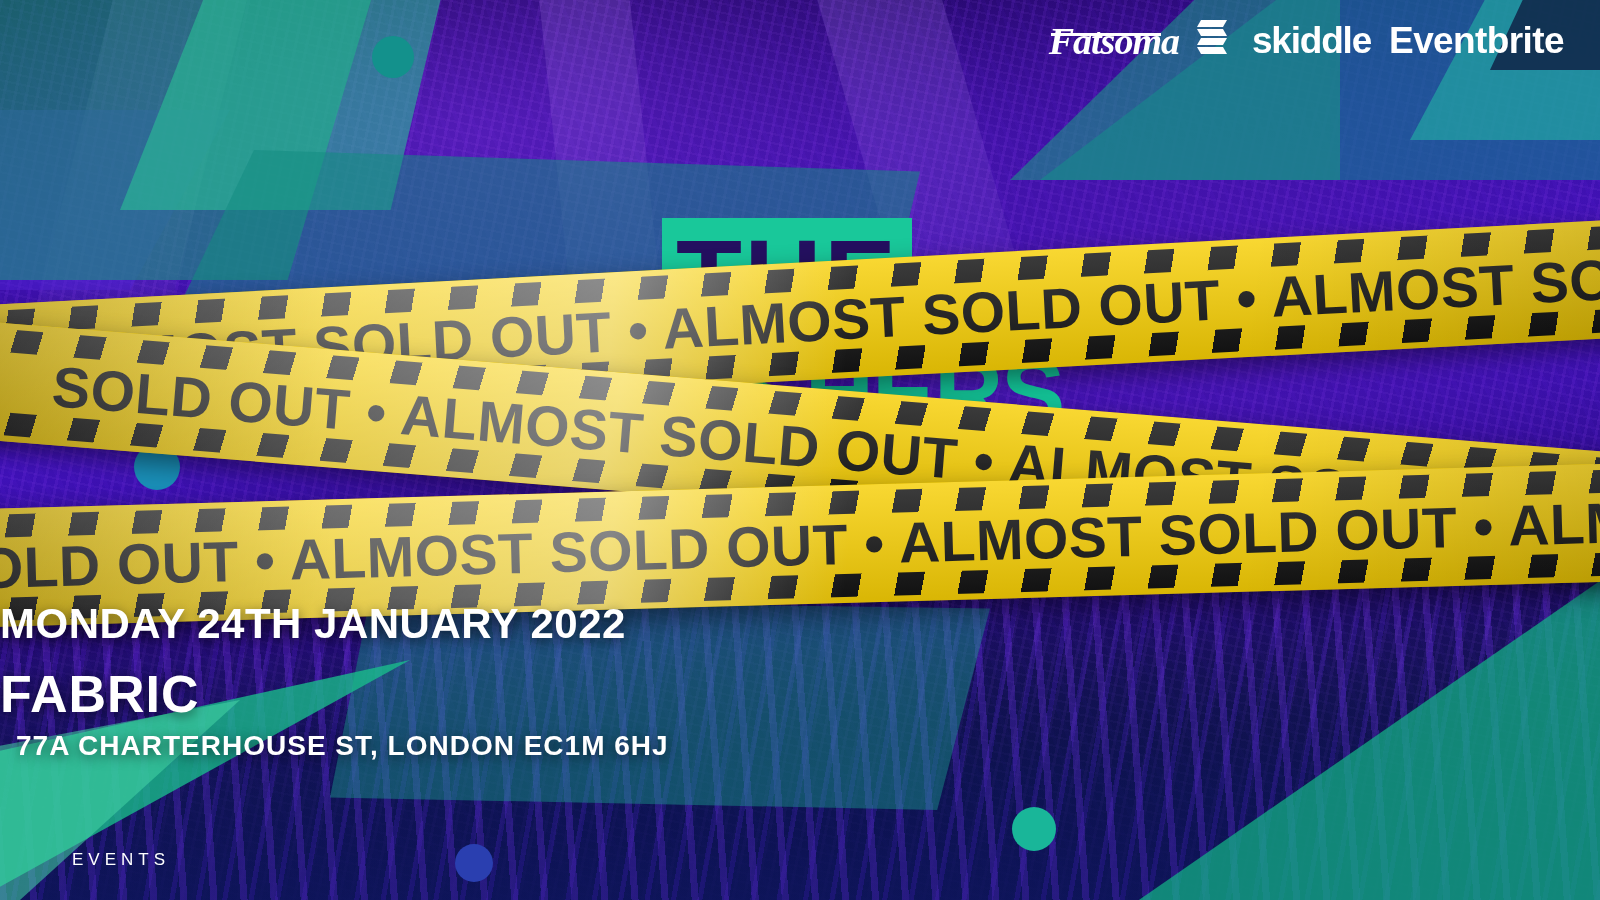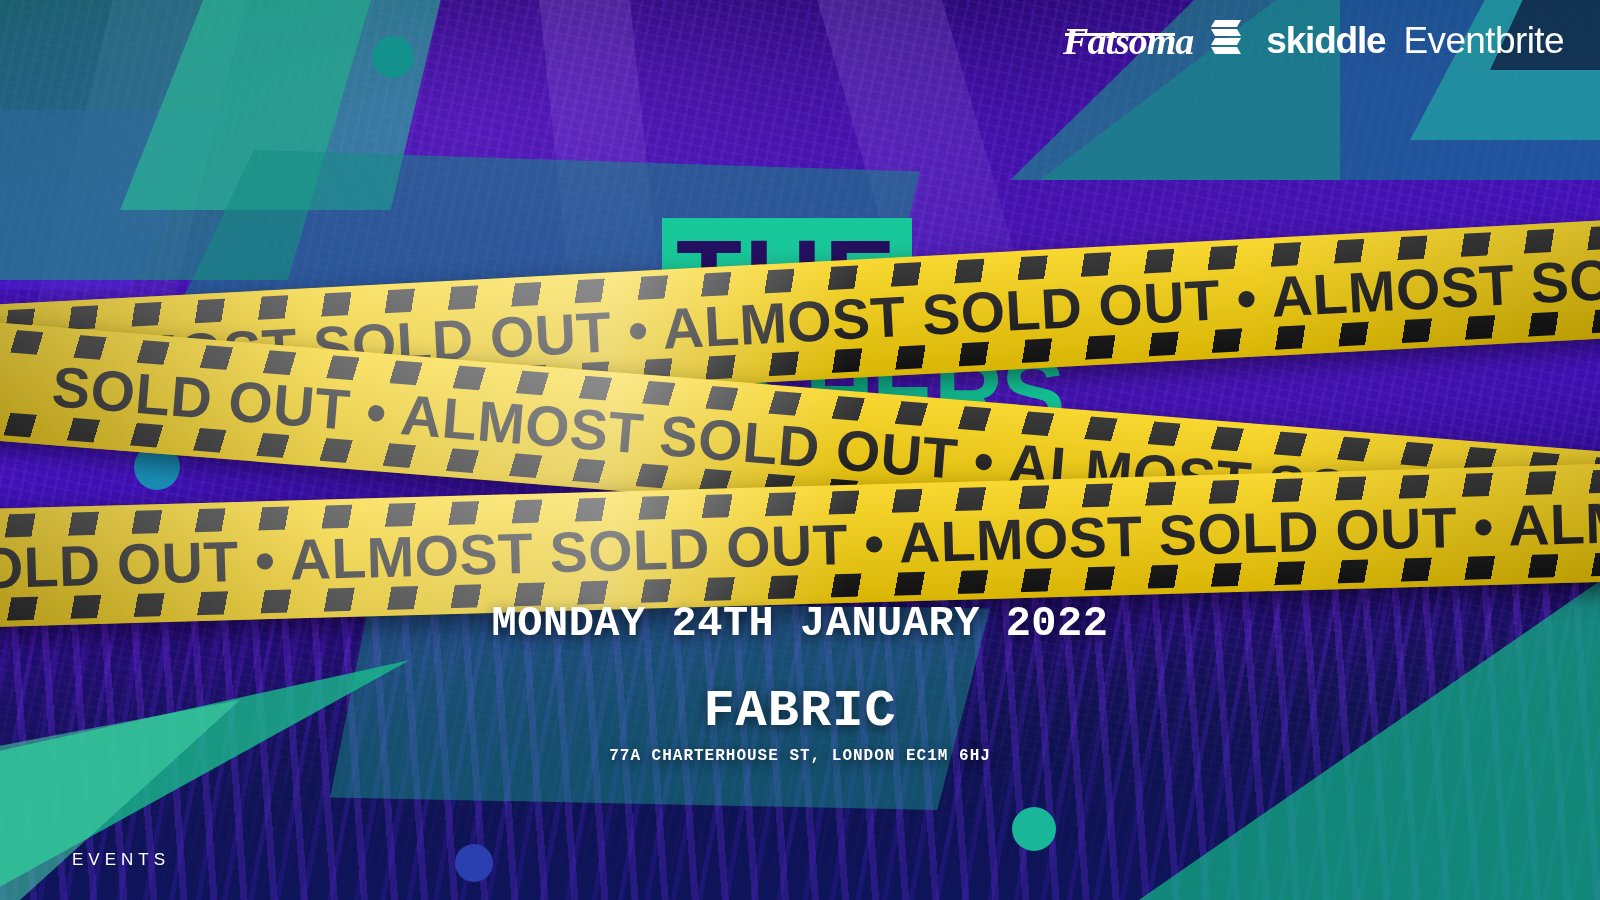--- a/index.html
+++ b/index.html
@@ -253,50 +253,50 @@
     background: #fff;
   }
   .skiddle-wrap { display: flex; align-items: center; gap: 21px; }
   .logo-skiddle-text {
     font-size: 37px;
     font-weight: 700;
     letter-spacing: -1.2px;
   }
   .logo-eventbrite {
     font-size: 37px;
-    font-weight: 400;
+    font-weight: 700;
     letter-spacing: -0.6px;
   }
 
   
   .info {
     position: absolute;
     left: 0; right: 0;
     top: 600px;
-    text-align: center;
+    text-align: left;
     color: #ffffff;
     text-shadow: 0 3px 12px rgba(0,0,0,0.55);
-    font-family: Liberation Mono, monospace;
   }
   .info .date {
     font-size: 42px;
     font-weight: 900;
     letter-spacing: 0.5px;
   }
   .info .venue {
-    margin-top: 34px;
+    margin-top: 16px;
     font-size: 52px;
     font-weight: 900;
     letter-spacing: 1px;
   }
   .info .address {
     margin-top: 6px;
-    font-size: 16px;
+    font-size: 28px;
     font-weight: 700;
     letter-spacing: 1px;
+    padding-left: 16px;
   }
 
   
   .organiser {
     position: absolute;
     left: 26px; bottom: 30px;
     color: #ffffff;
     text-align: center;
     width: 190px;
   }

